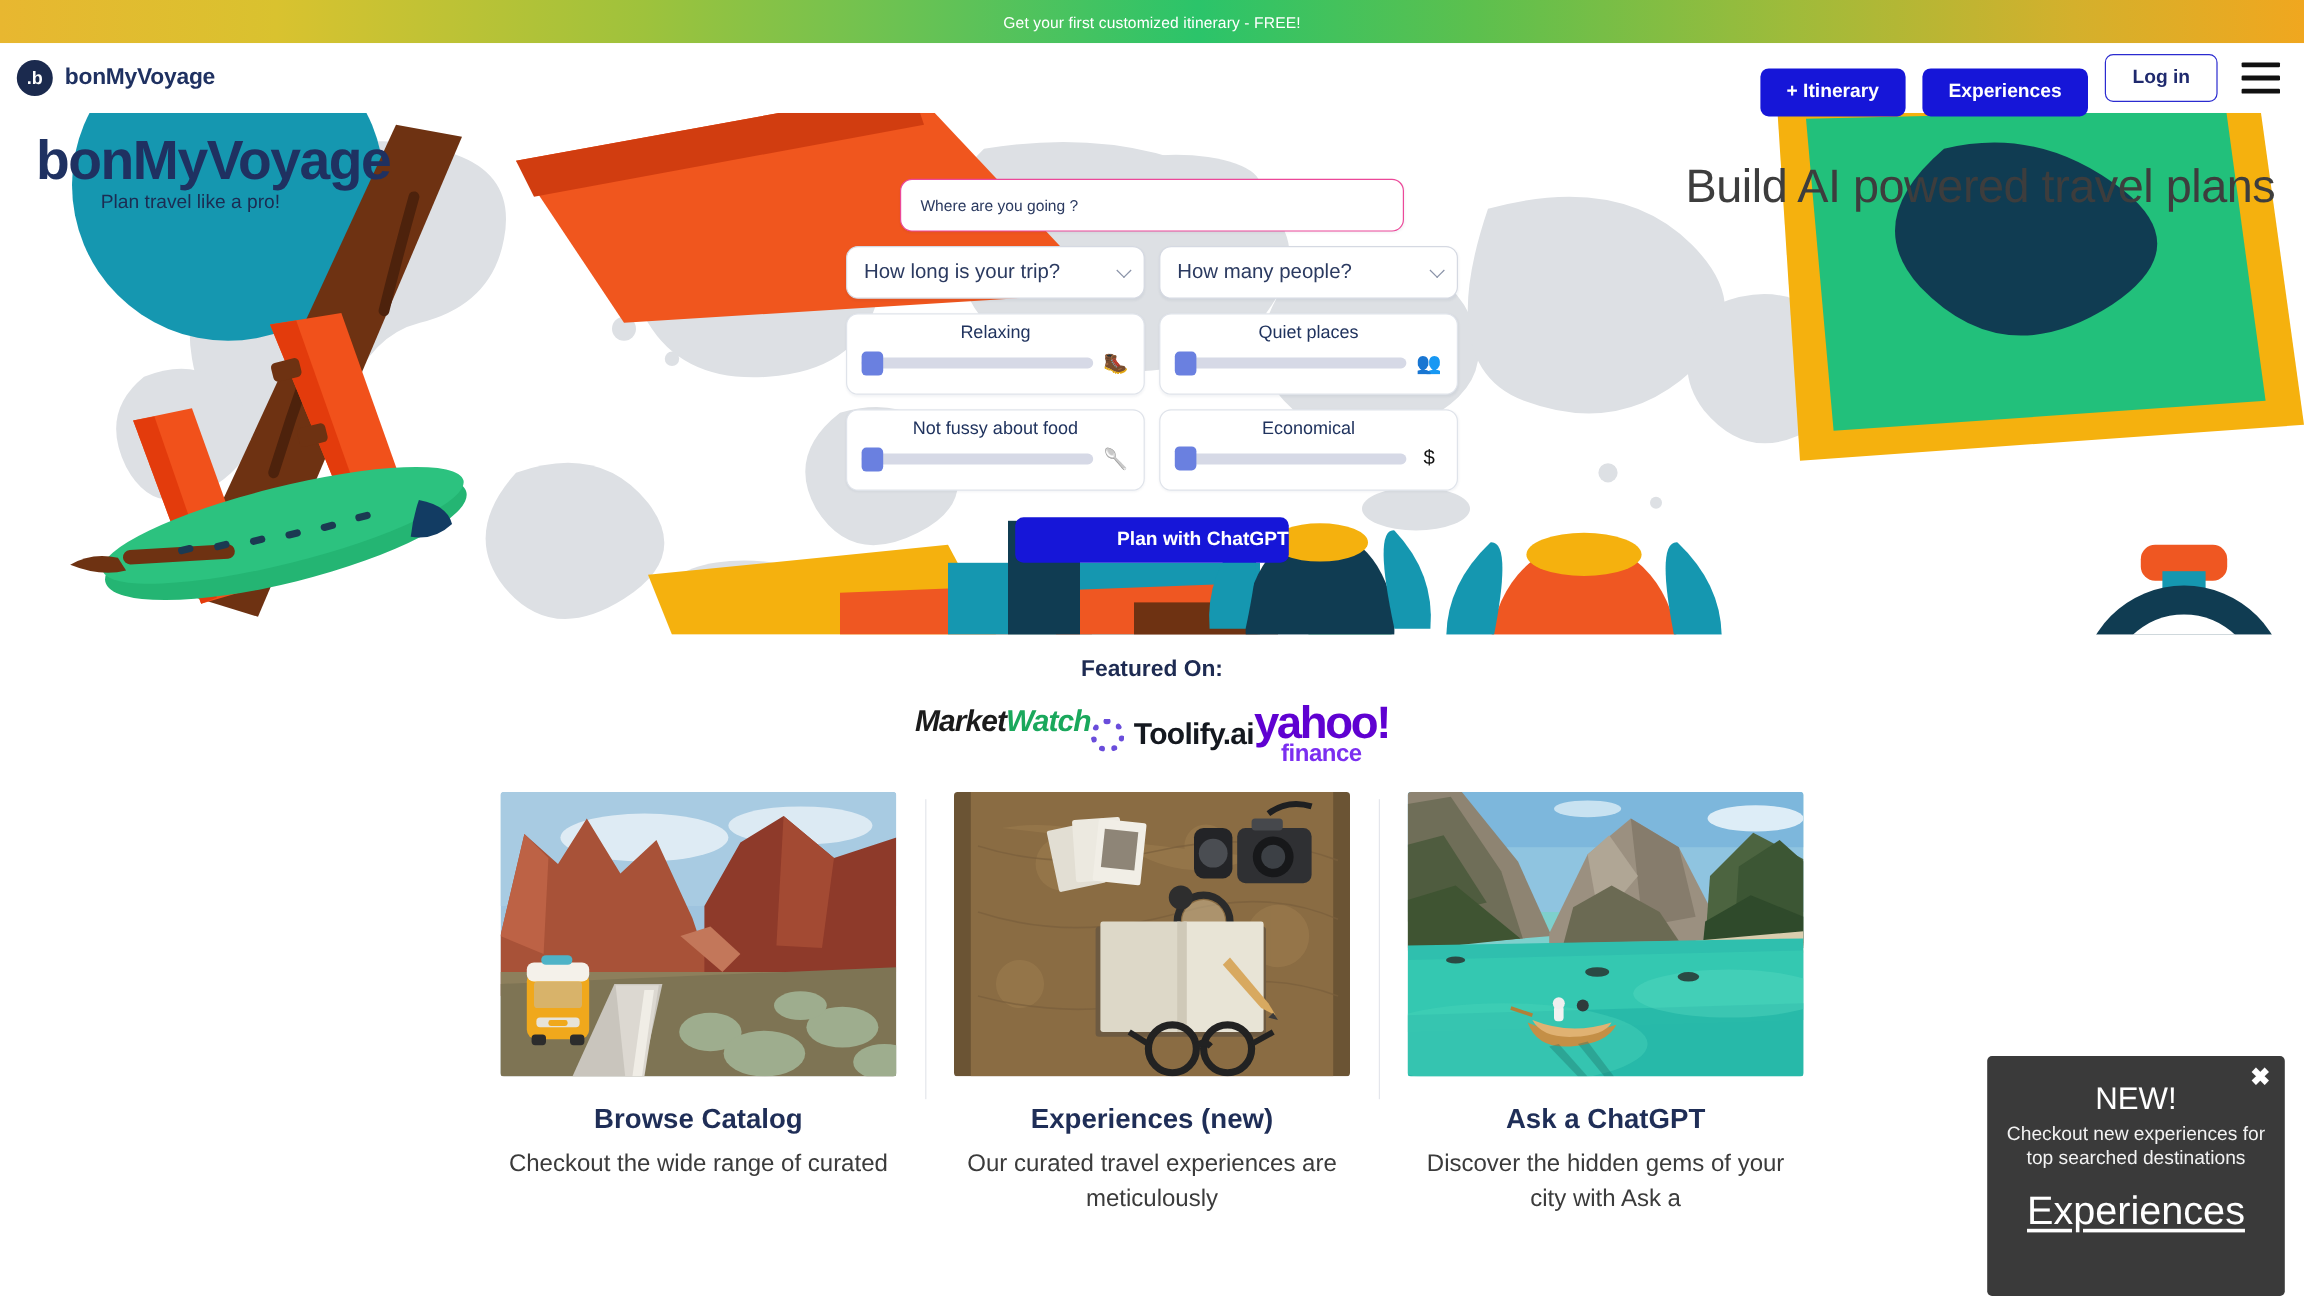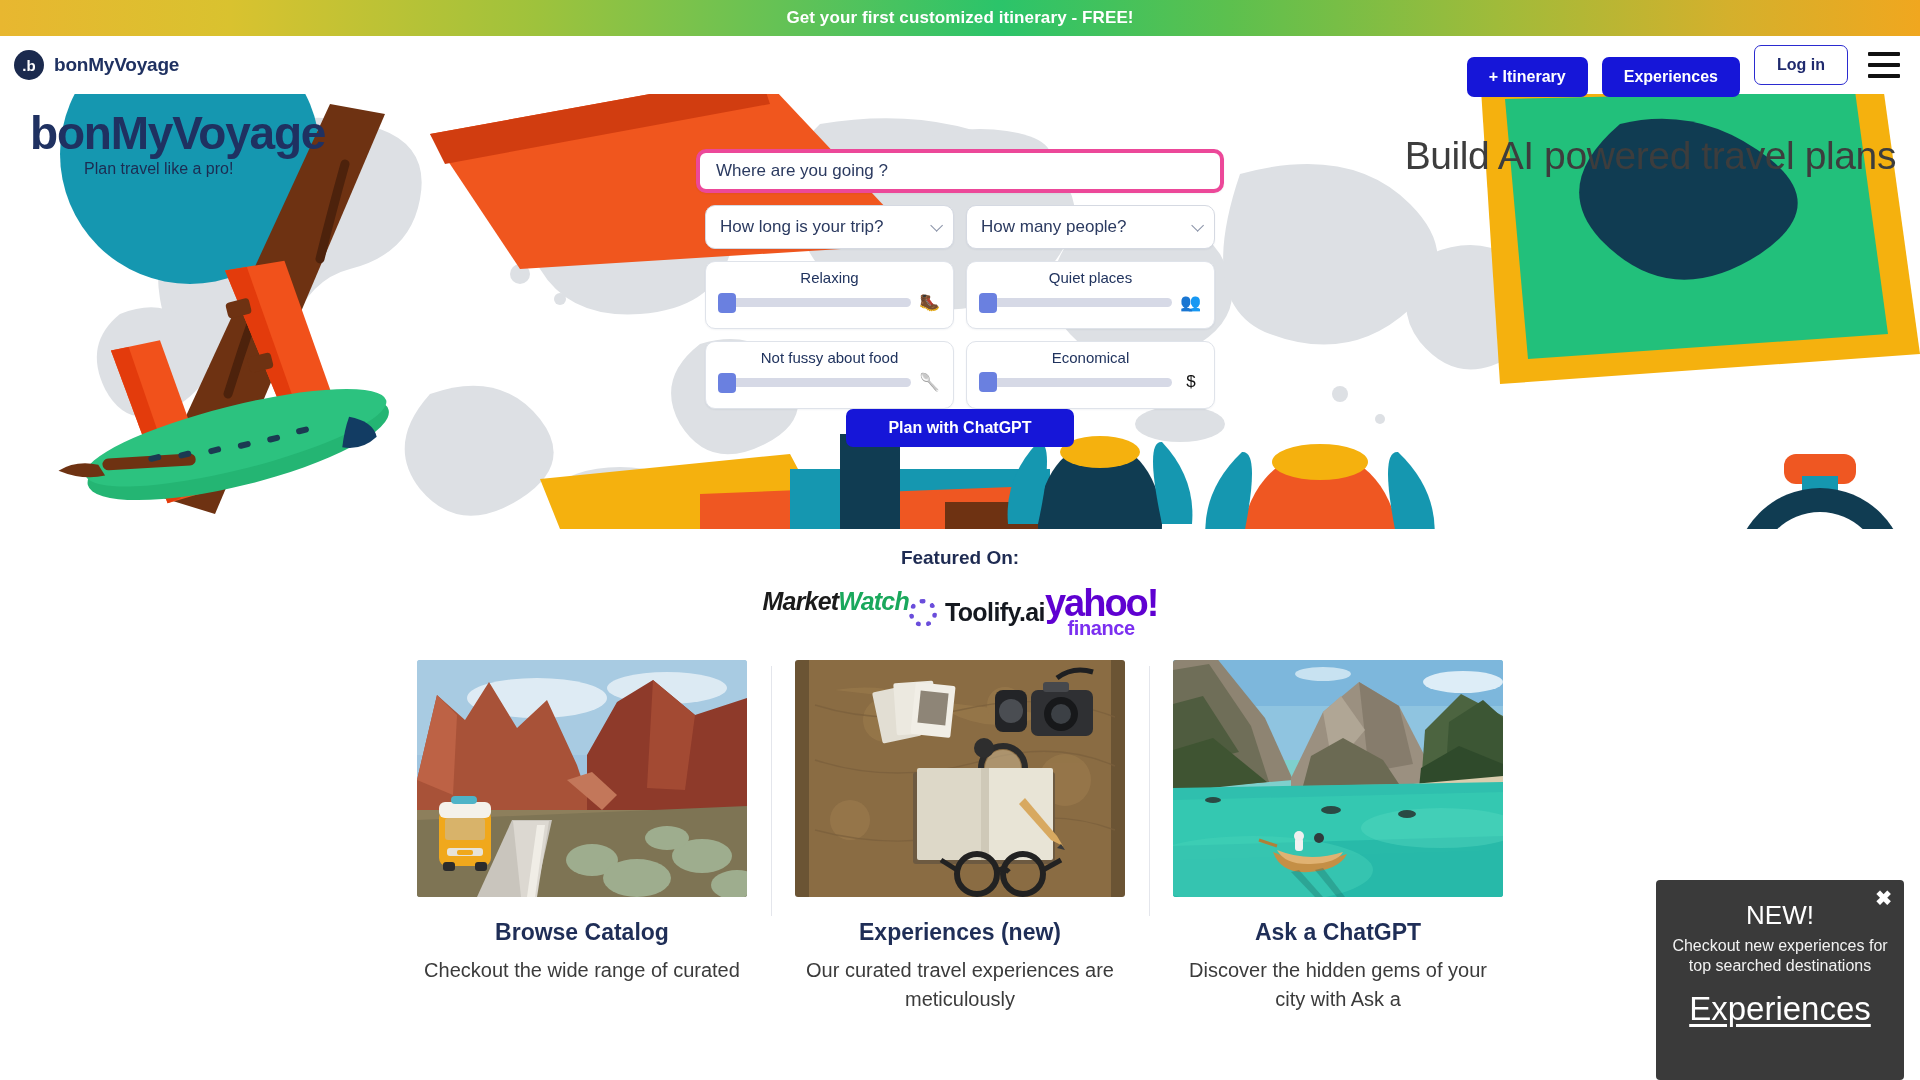--- a/index.html
+++ b/index.html
@@ -12,22 +12,22 @@
 
   
   .promo-banner {
     height: 36px;
     width: 100%;
     background: linear-gradient(90deg,#e8b730 0%, #d9c22f 12%, #9ec23c 28%, #5ec258 42%, #2bc46a 52%, #5cc04e 64%, #a0bb3a 78%, #d4b02c 90%, #f0a71f 100%);
     display: flex; align-items: center; justify-content: center;
   }
   .promo-banner span {
     color: #ffffff;
-    font-size: 17px;
-    font-weight: 700;
+    font-size: 13px;
+    font-weight: 400;
     letter-spacing: .1px;
   }
 
   
   .topnav {
     height: 58px;
     background: #ffffff;
     display: flex; align-items: center;
     padding: 0 20px 0 14px;
     position: relative;
@@ -105,26 +105,26 @@
 
   
   .search-wrap {
     position: absolute; z-index: 25;
     left: 50%; transform: translateX(-50%);
     top: 55px;
     width: 510px;
     display: flex; flex-direction: column; align-items: center;
   }
   .field {
-    width: 528px; height: 44px;
+    width: 420px; height: 44px;
     background: #ffffff;
-    border: 4px solid #ec4899;
+    border: 1px solid #ec4899;
     border-radius: 10px;
     padding: 0 16px;
-    font-size: 17px; color: #2b3a60;
+    font-size: 13px; color: #2b3a60;
     font-family: inherit;
     display: flex; align-items: center;
     box-shadow: 0 1px 2px rgba(25,35,70,.05);
   }
   .field.placeholder { color: #2b3a60; }
   .row-2 { display: flex; gap: 12px; margin-top: 12px; }
   .select {
     width: 249px; height: 44px;
     background: #ffffff;
     border: 1px solid #d5d9e2;
@@ -166,26 +166,28 @@
   .knob {
     position: absolute; left: 0; top: 50%;
     transform: translateY(-50%);
     width: 18px; height: 20px;
     background: #6a80e0; border-radius: 4px;
     cursor: grab;
   }
   .slider-icon { width: 22px; text-align: center; font-size: 17px; color: #111; flex: none; }
 
   .plan-btn {
+    margin-top: 22px;
     background: #1616d8; color: #ffffff;
     border: none; border-radius: 7px;
     width: 228px; height: 38px;
     font-size: 16px; font-weight: 700;
     font-family: inherit;
     cursor: pointer;
+    text-align: right;
   }
 
   
   .featured {
     background: #ffffff;
     padding: 18px 0 14px 0;
     text-align: center;
     position: relative; z-index: 10;
   }
   .featured-title { font-size: 19px; color: #1e2b52; font-weight: 700; }

